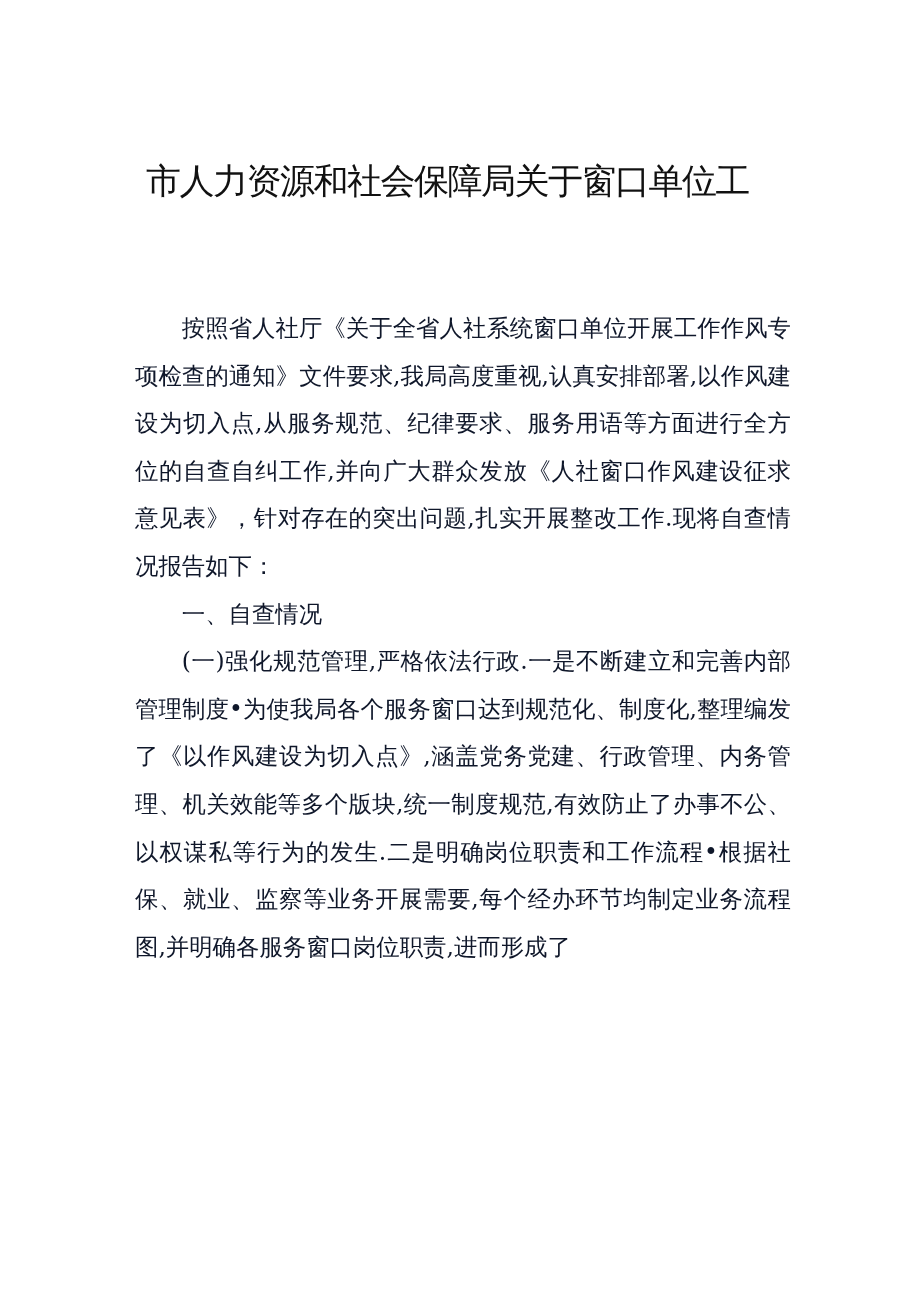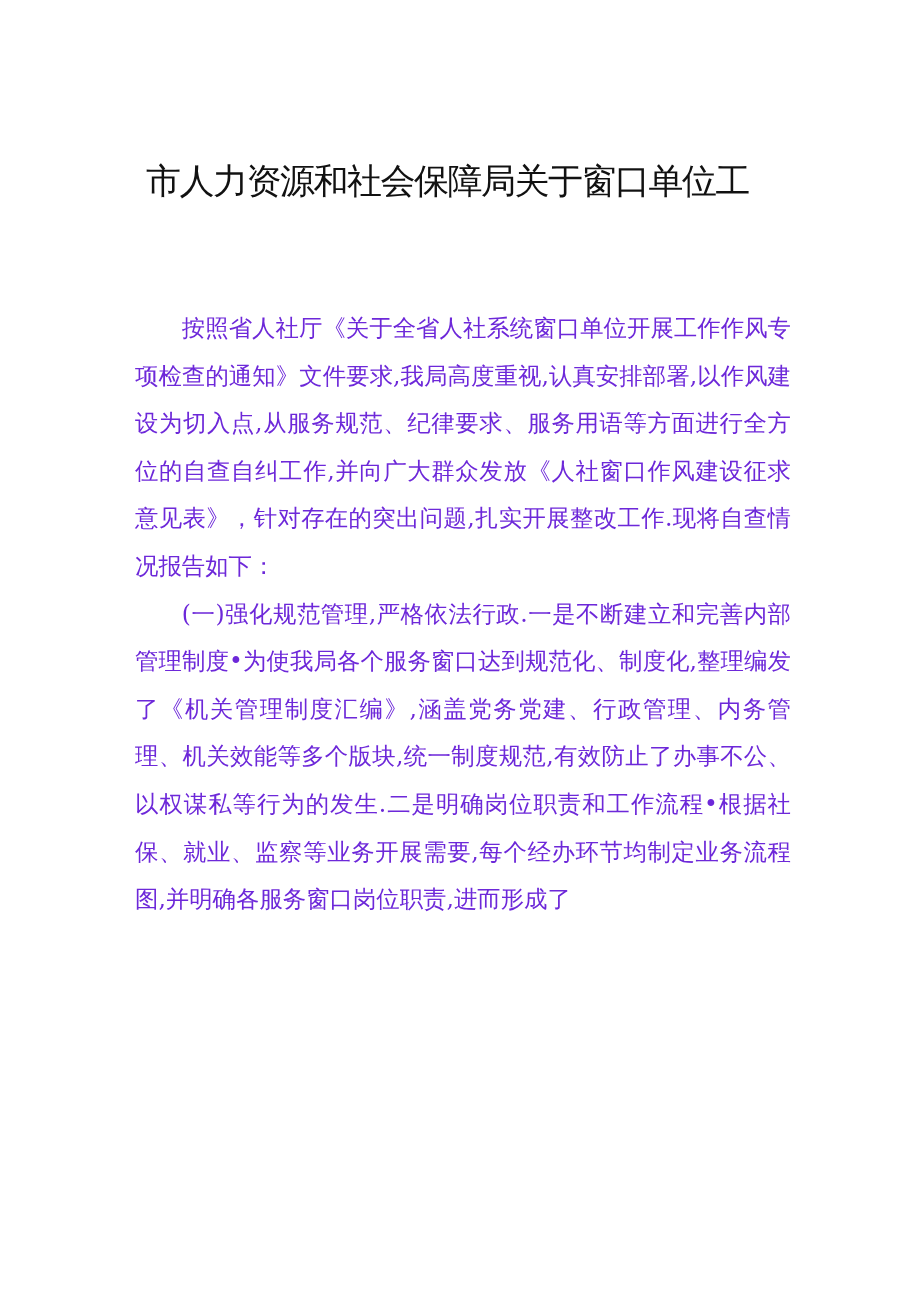--- a/index.html
+++ b/index.html
@@ -18,30 +18,31 @@
   .title.l1 { left: 146px; top: 158px; }
   .title.l2 { left: 290px; top: 240px; }
   .body {
     position: absolute;
     left: 135px;
     top: 305px;
     width: 656px;
     font-family: "DejaVu Serif", "Liberation Serif", serif;
     font-size: 23.4px;
     line-height: 47.6px;
-    color: #6d28d9;
+    color: #0f172a;
     text-align: justify;
     text-align-last: left;
   }
   .body p { margin: 0; text-indent: 2em; }
   .body p.heading { text-indent: 2em; }
 </style>
 </head>
 <body>
 
 <div class="page">
   <h1 class="title l1">市人力资源和社会保障局关于窗口单位工</h1>
 
   <div class="body">
     <p>按照省人社厅《关于全省人社系统窗口单位开展工作作风专项检查的通知》文件要求,我局高度重视,认真安排部署,以作风建设为切入点,从服务规范、纪律要求、服务用语等方面进行全方位的自查自纠工作,并向广大群众发放《人社窗口作风建设征求意见表》，针对存在的突出问题,扎实开展整改工作.现将自查情况报告如下：</p>
-    <p>(一)强化规范管理,严格依法行政.一是不断建立和完善内部管理制度•为使我局各个服务窗口达到规范化、制度化,整理编发了《机关管理制度汇编》,涵盖党务党建、行政管理、内务管理、机关效能等多个版块,统一制度规范,有效防止了办事不公、以权谋私等行为的发生.二是明确岗位职责和工作流程•根据社保、就业、监察等业务开展需要,每个经办环节均制定业务流程图,并明确各服务窗口岗位职责,进而形成了</p>
+    <p class="heading">一、自查情况</p>
+    <p>(一)强化规范管理,严格依法行政.一是不断建立和完善内部管理制度•为使我局各个服务窗口达到规范化、制度化,整理编发了《以作风建设为切入点》,涵盖党务党建、行政管理、内务管理、机关效能等多个版块,统一制度规范,有效防止了办事不公、以权谋私等行为的发生.二是明确岗位职责和工作流程•根据社保、就业、监察等业务开展需要,每个经办环节均制定业务流程图,并明确各服务窗口岗位职责,进而形成了</p>
   </div>
 </div>
 
 </body></html>

